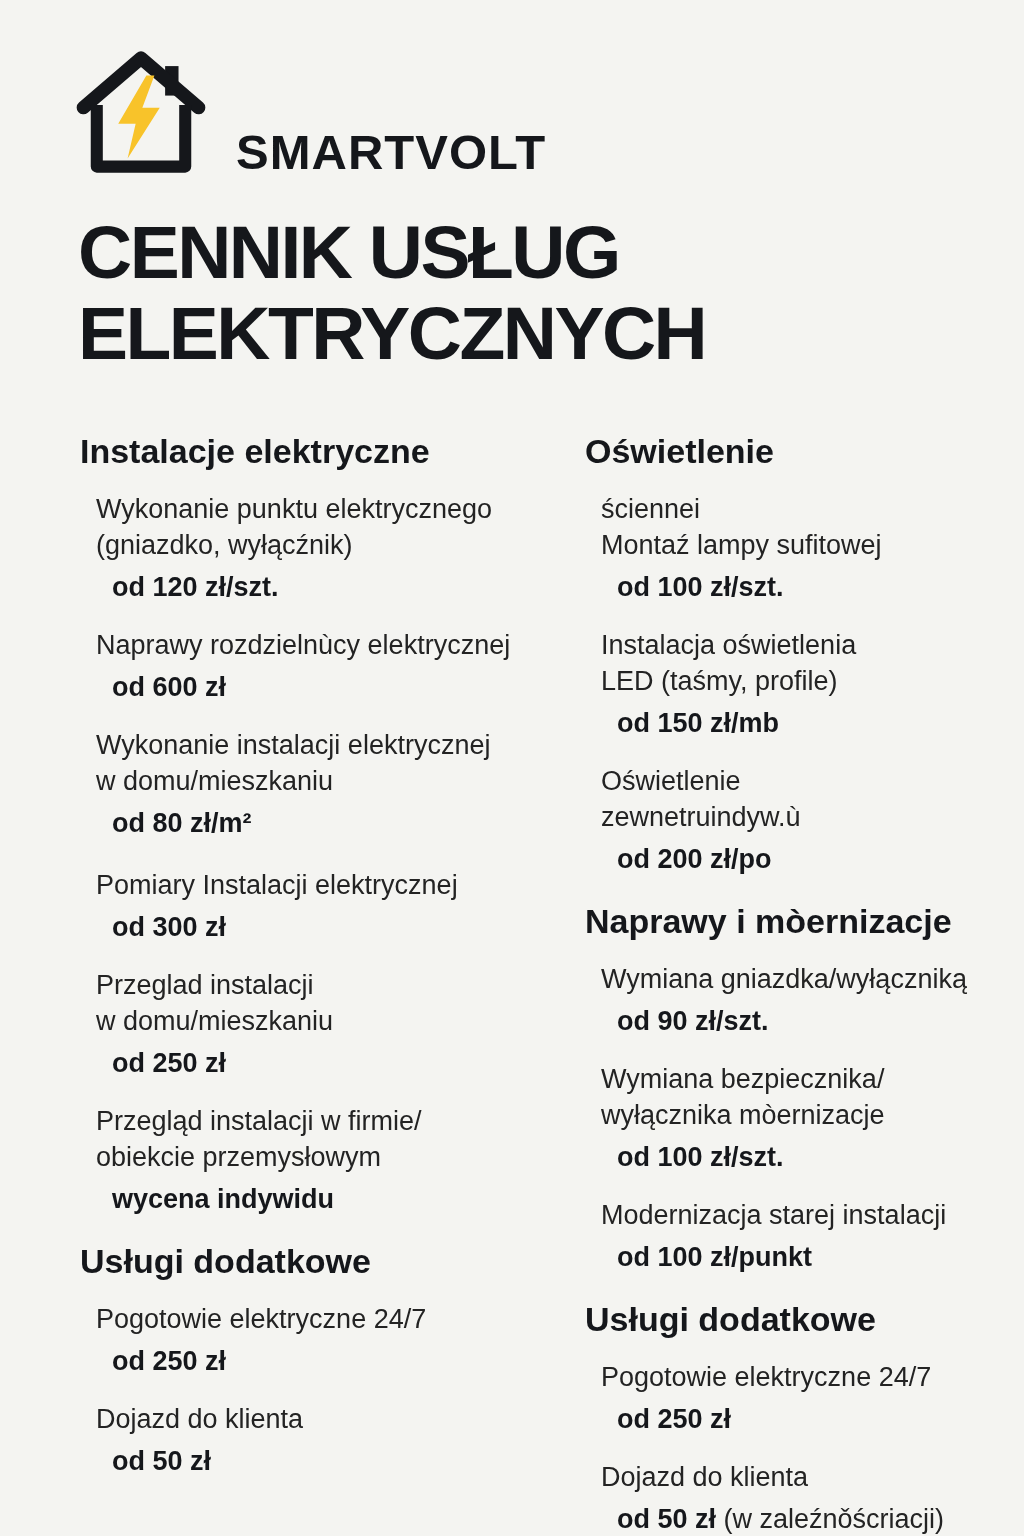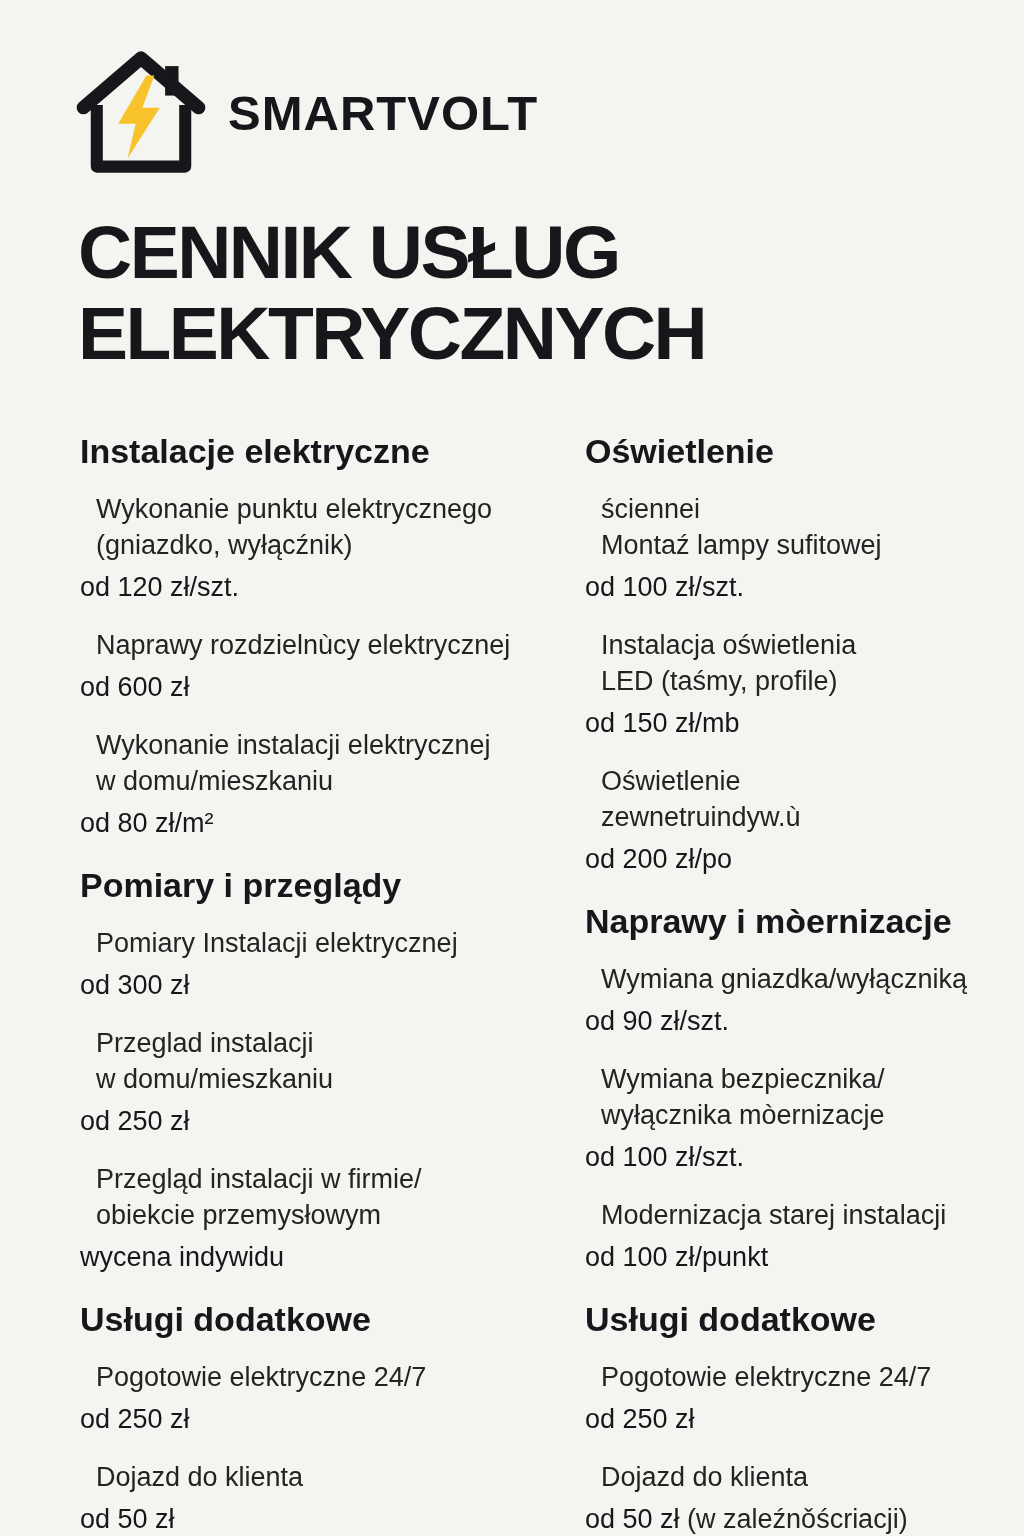--- a/index.html
+++ b/index.html
@@ -14,22 +14,22 @@
     background: #f4f4f1;
     color: #1b1b1b;
     font-family: "Liberation Sans", "DejaVu Sans", sans-serif;
     -webkit-font-smoothing: antialiased;
   }
   .logo-row {
     position: absolute;
     top: 46px;
     left: 74px;
     display: flex;
-    align-items: center;
-    gap: 20px;
+    align-items: flex-end;
+    gap: 28px;
   }
   .logo-svg {
     width: 134px;
     height: 134px;
     display: block;
   }
   .brand {
     font-size: 49px;
     font-weight: 800;
     letter-spacing: 1px;
@@ -71,21 +71,21 @@
     font-weight: 400;
     color: #232323;
     margin-left: 16px;
   }
   .price {
     font-size: 27px;
     line-height: 36px;
     margin-top: 6px;
     color: #15171b;
   }
-  .price-main { font-weight: 400; }
+  .price-main { font-weight: 700; margin-left: 32px; }
   .price-note { font-weight: 400; color: #232323; }
 </style>
 </head>
 <body>
 
 <div class="page">
 
   <header class="logo-row">
     <svg class="logo-svg" viewBox="0 0 100 100" aria-hidden="true">
 
@@ -118,21 +118,20 @@
             <div class="line">Naprawy rozdzielnùcy elektrycznej</div>
             <div class="price"><span class="price-main">od 600 zł</span></div>
           </div>
           <div class="item">
             <div class="line">Wykonanie instalacji elektrycznej</div>
             <div class="line">w domu/mieszkaniu</div>
             <div class="price"><span class="price-main">od 80 zł/m²</span></div>
           </div>
         </section>
         <section class="section">
-          <h2 class="col-heading">Pomiary i przeglądy</h2>
           <div class="item">
             <div class="line">Pomiary Instalacji elektrycznej</div>
             <div class="price"><span class="price-main">od 300 zł</span></div>
           </div>
           <div class="item">
             <div class="line">Przeglad instalacji</div>
             <div class="line">w domu/mieszkaniu</div>
             <div class="price"><span class="price-main">od 250 zł</span></div>
           </div>
           <div class="item">

